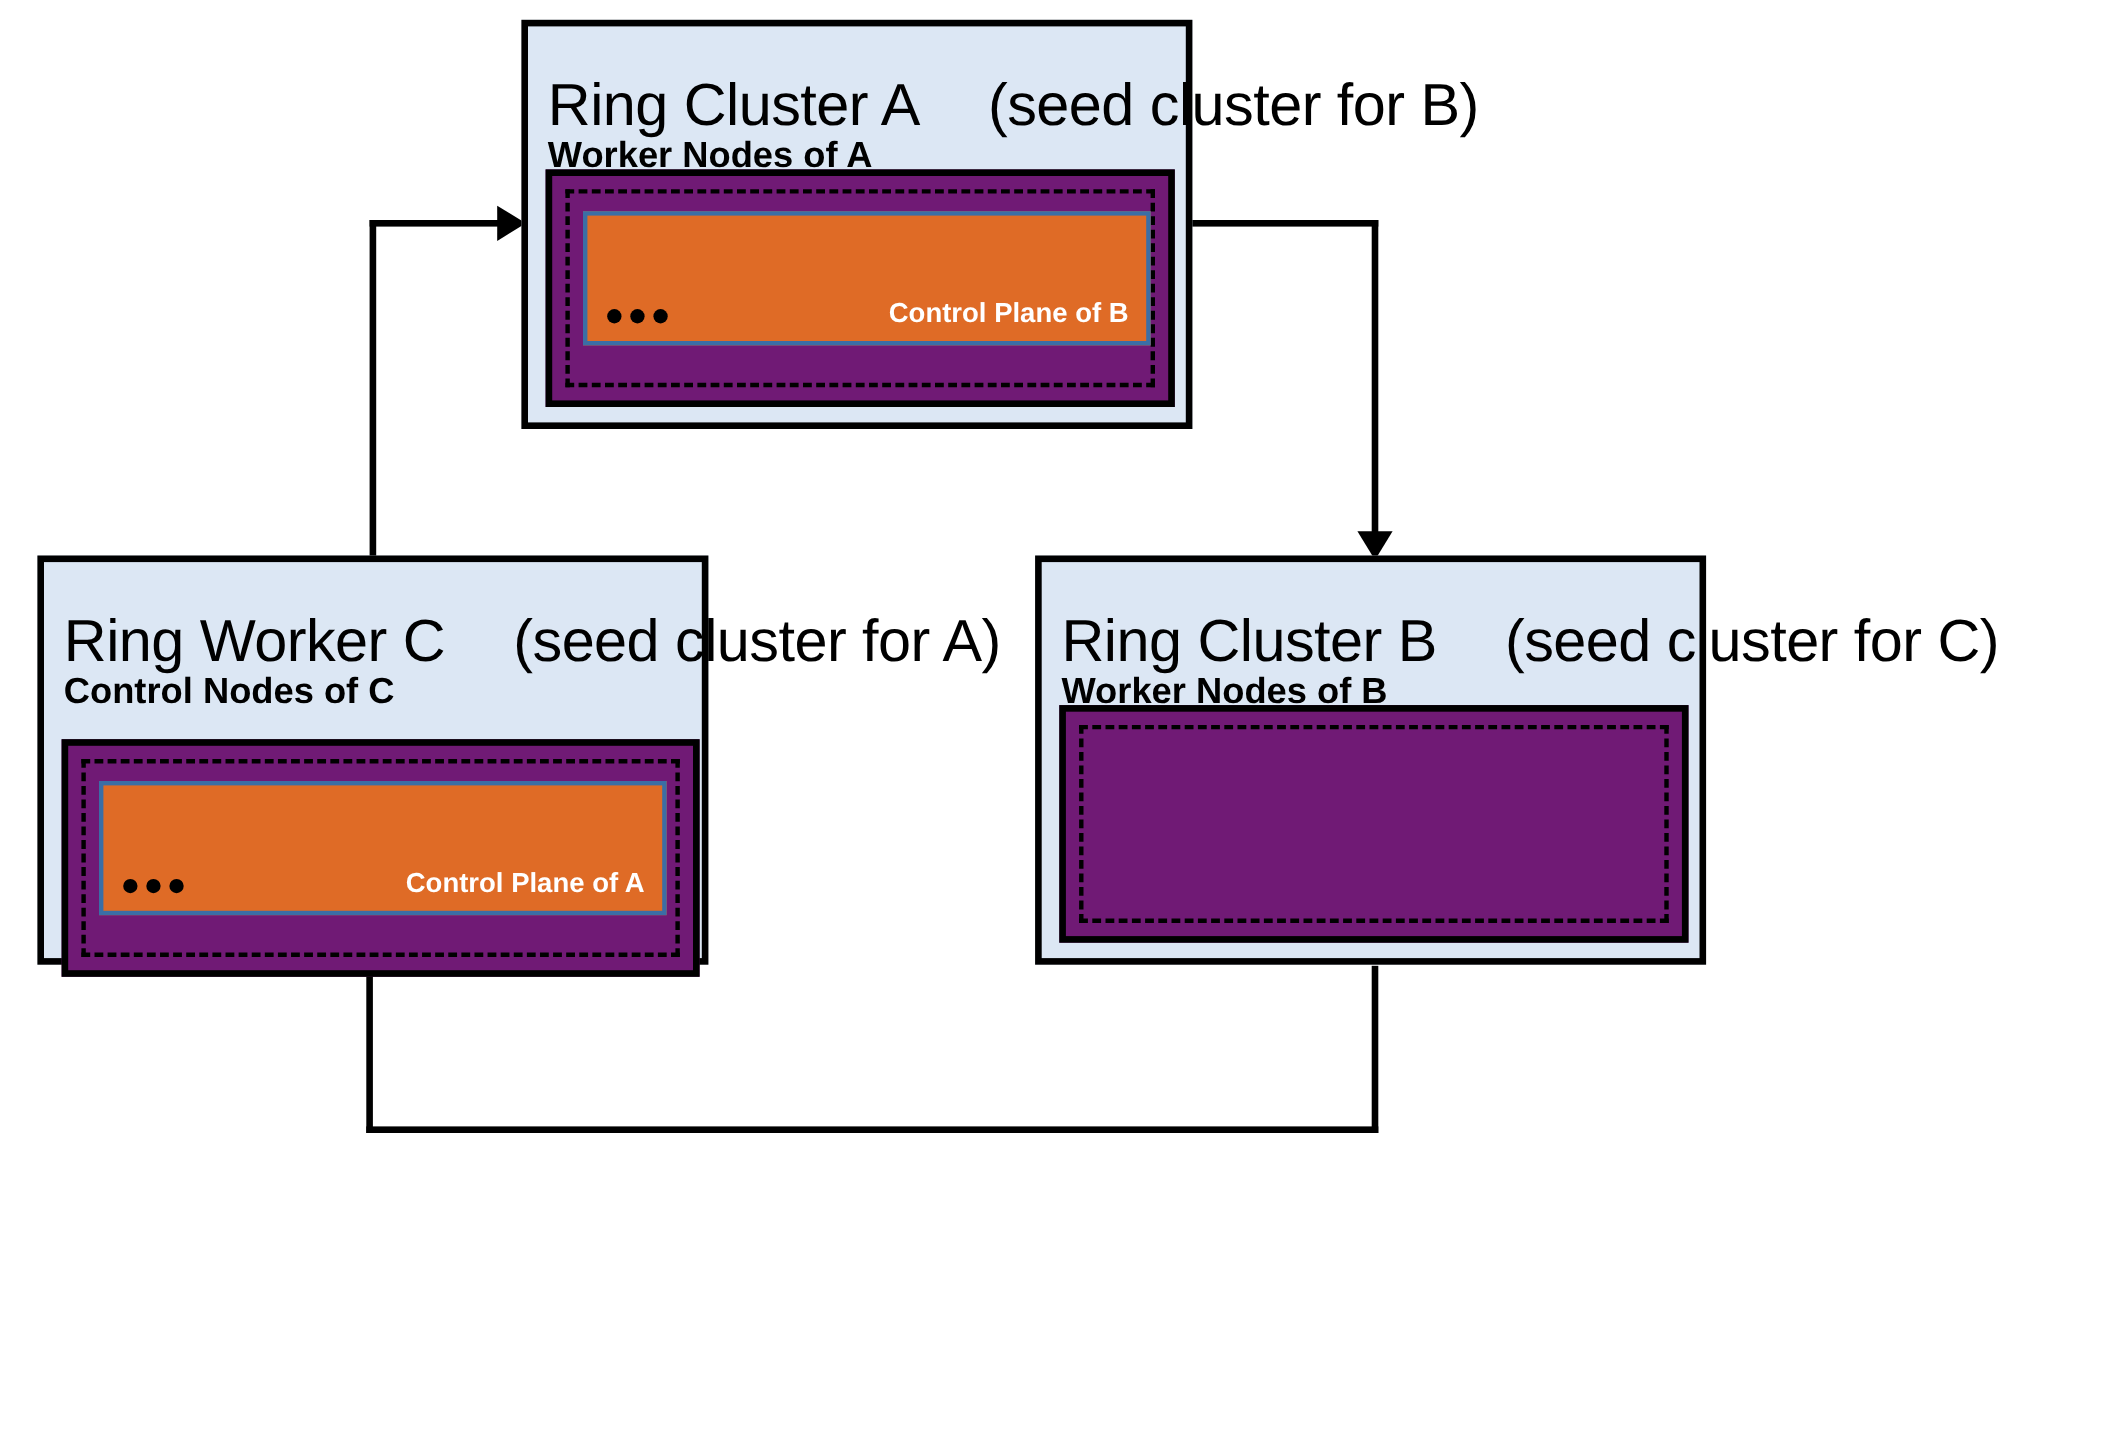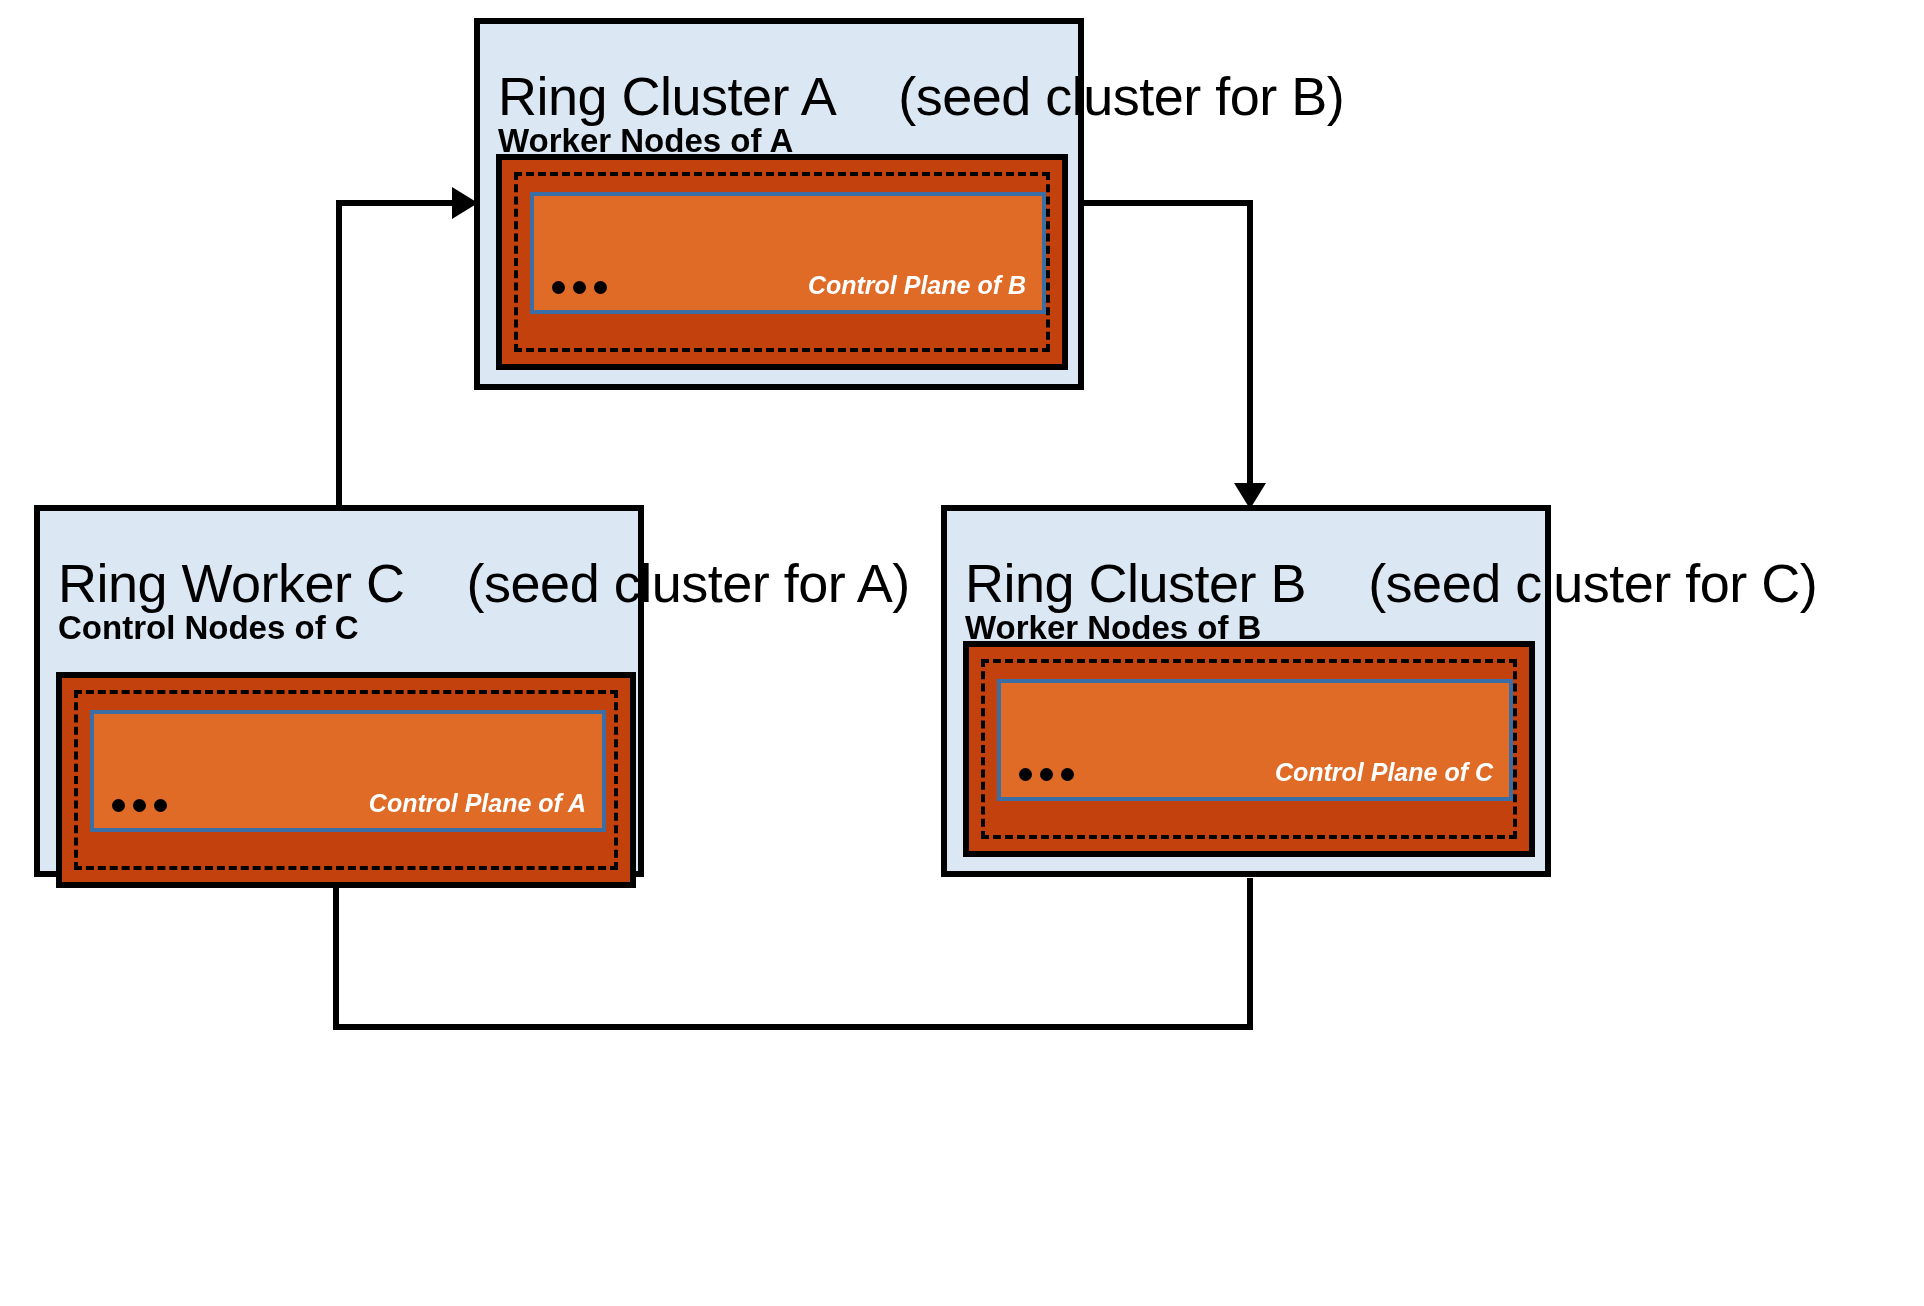--- a/index.html
+++ b/index.html
@@ -46,24 +46,23 @@
     left: 18px;
     font-size: 33px;
     font-weight: bold;
     color: #000000;
     white-space: nowrap;
   }
 
   
   .worker-band {
     position: absolute;
-    background: #c2410c;
+    background: #701a75;
     border: 6px solid #000000;
     box-sizing: border-box;
-    font-style: italic;
   }
   
   .dashed-inner {
     position: absolute;
     border: 4px dashed #000000;
     box-sizing: border-box;
     background: transparent;
   }
   
   .control-plane {
@@ -181,24 +180,16 @@
   </div>
 
   <div class="cluster" style="left:941px; top:505px; width:610px; height:372px;">
     <div class="cluster-title">
       <span>Ring Cluster B</span><span class="seed">(seed cluster for C)</span>
     </div>
     <div class="worker-label" style="top:98px;text-align:center;">Worker Nodes of B</div>
 
     <div class="worker-band" style="left:16px; top:130px; width:572px; height:216px;">
       <div class="dashed-inner" style="left:12px; top:12px; right:12px; bottom:12px;"></div>
-      <div class="control-plane" style="left:28px; top:32px; width:516px; height:122px;">
-        <div class="ellipsis">
-          <i></i>
-            <i></i>
-            <i></i>
-        </div>
-        <div class="cp-label">Control Plane of C</div>
-      </div>
     </div>
   </div>
 
 </div>
 
 </body></html>

